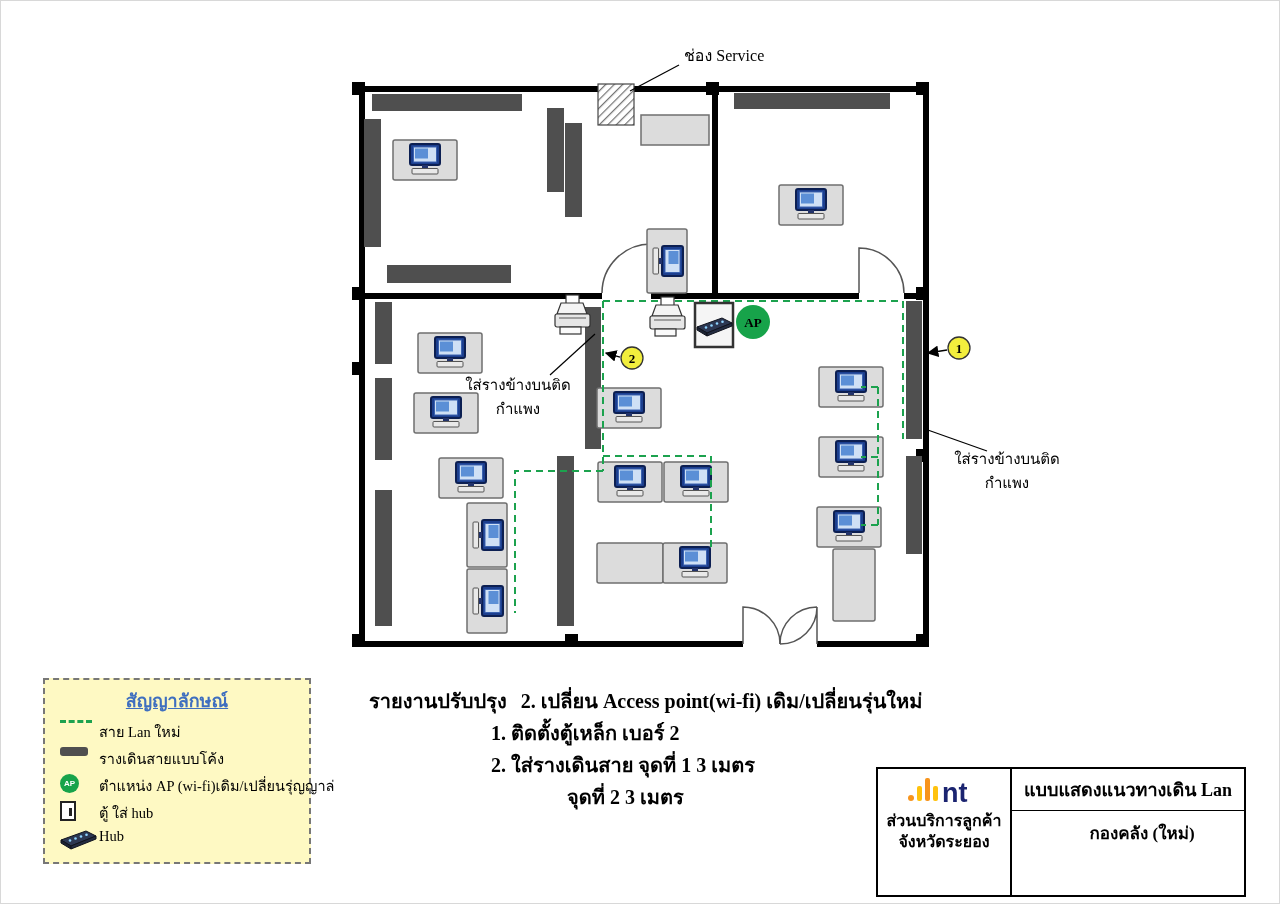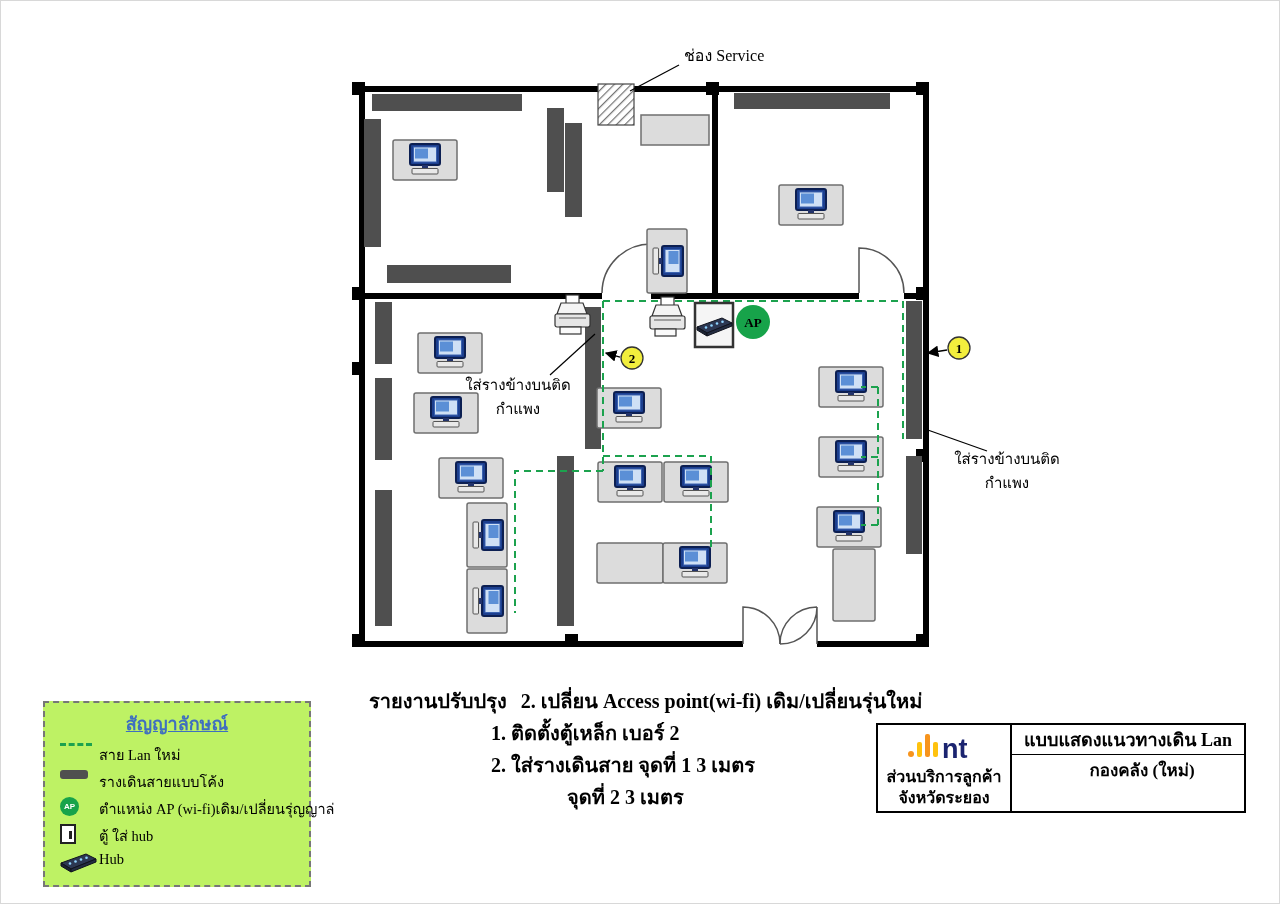--- a/index.html
+++ b/index.html
@@ -3,22 +3,22 @@
 <meta charset="utf-8">
 <style>
   * { margin:0; padding:0; box-sizing:border-box; }
   html,body { width:1280px; height:904px; background:#fff; }
   body { font-family:"Liberation Serif", serif; color:#000; }
   .stage { position:relative; width:1280px; height:904px; background:#fff; overflow:hidden; border:1px solid #d8d8d8; }
   .plan-svg { position:absolute; left:0; top:0; }
   .plan-svg text { font-family:"Liberation Serif", serif; fill:#000; }
 
   
-  .legend { position:absolute; left:42px; top:700px; width:268px; height:186px;
-            border:2px dashed #777; background:#bef264; padding-top:6px; }
+  .legend { position:absolute; left:42px; top:677px; width:268px; height:186px;
+            border:2px dashed #777; background:#fef9c3; padding-top:6px; }
   .legend-title { text-align:center; color:#3f6fbf; font-weight:bold; font-size:18px;
                   text-decoration:underline; margin-bottom:5px; }
   .legend-item { display:flex; align-items:flex-start; height:27px; padding-left:12px;
                  font-size:14.5px; white-space:nowrap; }
   .legend-icon { width:42px; display:flex; align-items:center; padding-left:3px; flex:0 0 42px; }
   .lg-lan { width:32px; height:0; border-top:3px dashed #1ca24e; }
   .lg-tray { width:28px; height:9px; background:#4f4f4f; border-radius:3px; }
   .lg-ap { width:19px; height:19px; border-radius:50%; background:#17a34a; color:#fff;
            font-size:8px; font-weight:bold; line-height:19px; text-align:center;
            font-family:"Liberation Sans", sans-serif; }
@@ -26,21 +26,21 @@
   .lg-cab-handle { position:absolute; right:2px; top:5px; width:3px; height:8px; background:#222; }
 
   
   .report { position:absolute; left:368px; top:684px; width:580px;
             font-weight:bold; font-size:20px; line-height:32px; }
   .report .heading { margin-right:14px; }
   .report .indent1 { padding-left:122px; }
   .report .indent2 { padding-left:198px; }
 
   
-  .titleblock { position:absolute; left:875px; top:722px; width:370px; height:90px;
+  .titleblock { position:absolute; left:875px; top:766px; width:370px; height:130px;
                 border:2px solid #000; background:#fff;
                 display:grid; grid-template-columns:134px 1fr; grid-template-rows:1fr 1fr 1fr; }
   .tb-left { grid-row:1 / 4; border-right:2px solid #000; display:flex; flex-direction:column;
              align-items:center; justify-content:flex-start; padding-top:3px;
              font-weight:bold; font-size:16px; line-height:21px; }
   .tb-cell { border-bottom:1.5px solid #000; display:flex; align-items:center; justify-content:center;
              font-weight:bold; font-size:17px; }
   .tb-cell.last { border-bottom:none;margin-left:28px; }
   .tb-cell.first { font-size:18px; }
   .nt-logo-text { font-family:"Liberation Sans", sans-serif; }

